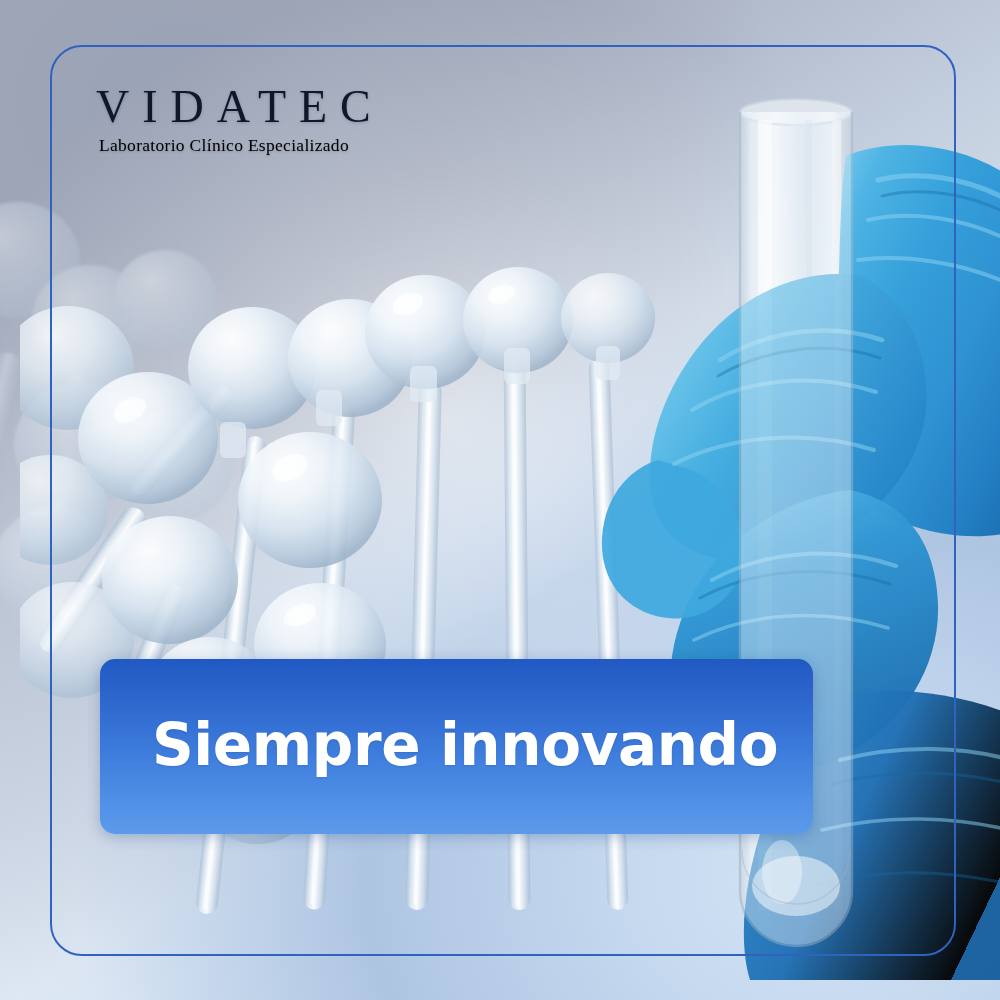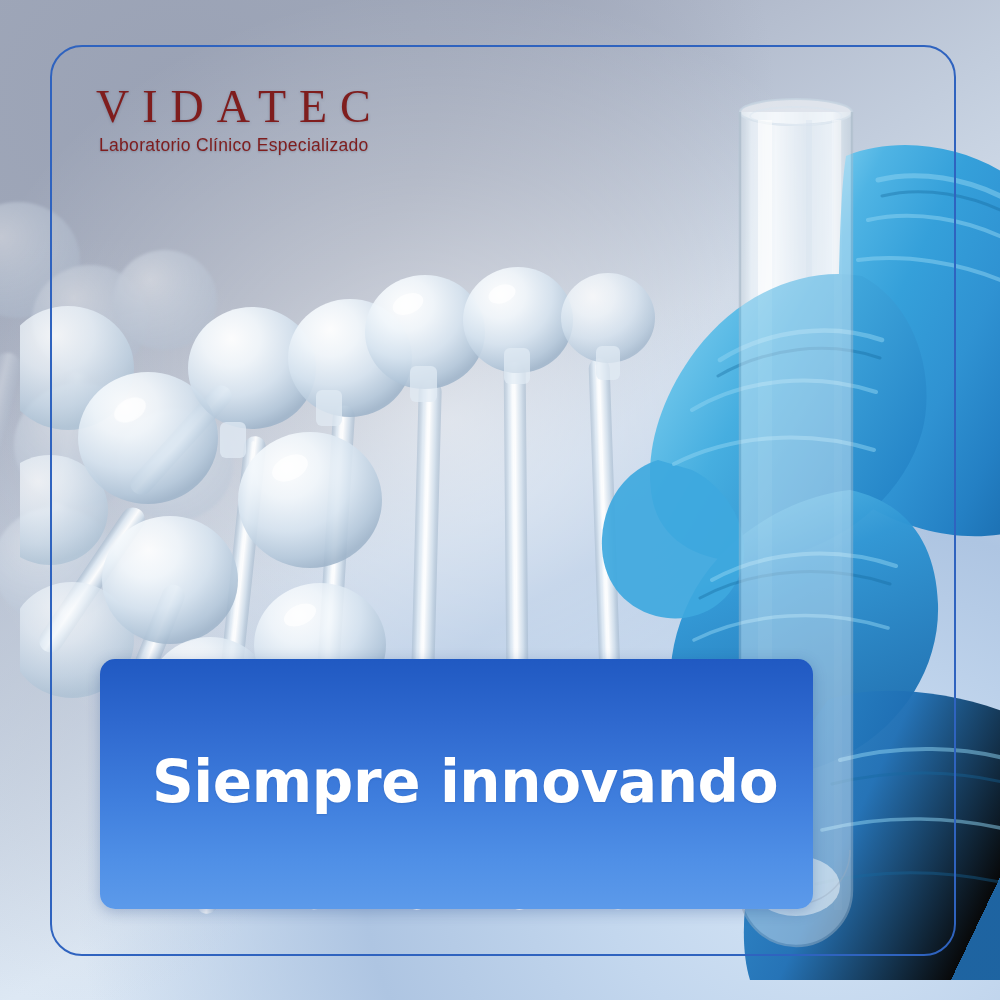--- a/index.html
+++ b/index.html
@@ -48,40 +48,40 @@
     border-radius:32px;
     pointer-events:none;
   }
 
   
   .logo{position:absolute;left:96px;top:84px;width:420px;text-align:left;}
   .logo-word{
     font-family:"Liberation Serif", serif;
     font-size:46px;
     letter-spacing:13px;
-    color:#7f1d1d;
+    color:#0f172a;
     line-height:1.02;
     text-shadow:0 1px 3px rgba(60,70,95,.30);
     white-space:nowrap;
   }
   .logo-tag{
-    font-family:Liberation Sans, sans-serif;
+    font-family:Liberation Serif, serif;
     font-size:17.5px;
     letter-spacing:.3px;
-    color:#7f1d1d;
+    color:#000000;
     margin-top:4px;
     margin-left:3px;
     text-shadow:0 1px 2px rgba(60,70,95,.32);
     white-space:nowrap;
   }
 
   
   .banner{
     position:absolute;left:100px;top:659px;
-    width:713px;height:250px;
+    width:713px;height:175px;
     border-radius:15px;
     background:linear-gradient(180deg,#2059c2 0%, #2f69cf 26%, #3f7edd 56%, #4f8fe6 80%, #5c9aea 100%);
     box-shadow:0 3px 14px rgba(26,62,130,.28);
     display:flex;flex-direction:column;justify-content:center;
     padding:0 0 4px 52px;
   }
   .banner-line{
     color:#ffffff;
     font-family:"DejaVu Sans", sans-serif;
     font-weight:bold;

